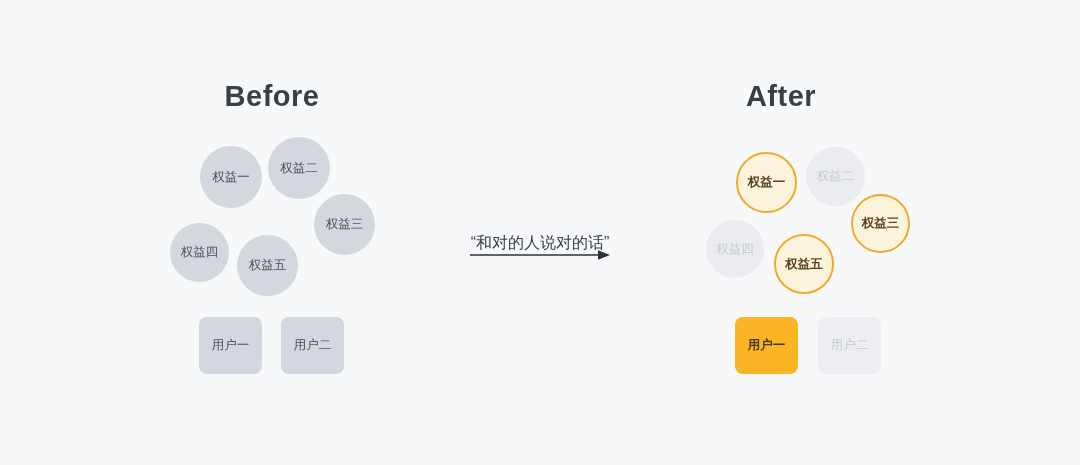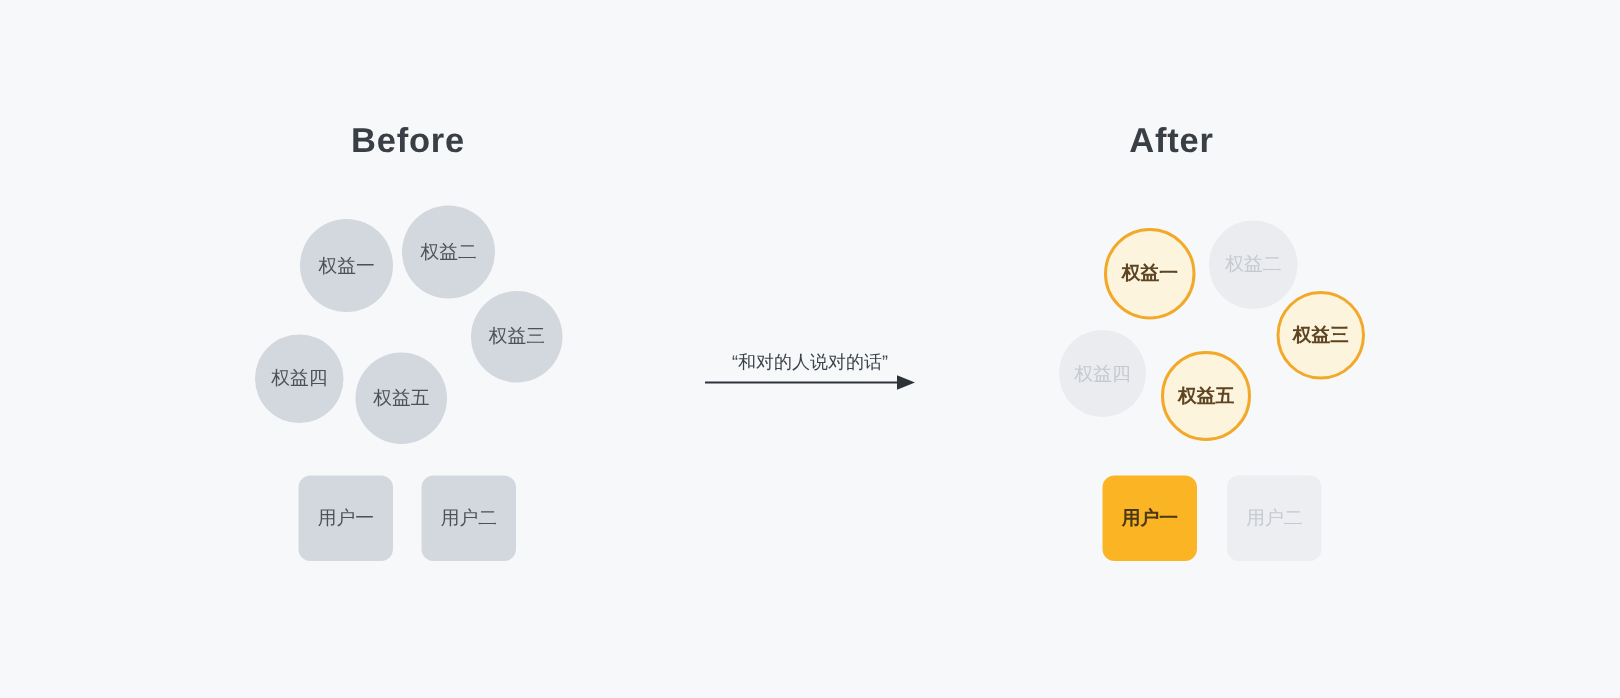--- a/index.html
+++ b/index.html
@@ -15,21 +15,21 @@
     position: relative;
   }
   .stage {
     position: absolute;
     inset: 0;
   }
 
   
   .panel-title {
     position: absolute;
-    font-size: 23px;
+    font-size: 29px;
     font-weight: bold;
     color: #3A3F45;
     letter-spacing: 0.5px;
     white-space: nowrap;
     transform: translateX(-50%);
   }
   #before-title { left: 272px; top: 80px; }
   #after-title  { left: 781px; top: 80px; }
 
   
@@ -76,21 +76,21 @@
     background: #ECEEF1;
     color: #C5C9D0;
   }
 
   
   #transition-caption {
     position: absolute;
     left: 540px;
     top: 233px;
     transform: translateX(-50%);
-    font-size: 12px;
+    font-size: 16px;
     color: #3C4149;
     white-space: nowrap;
   }
   #transition-arrow {
     position: absolute;
     left: 470px;
     top: 248px;
     width: 140px;
     height: 14px;
   }

